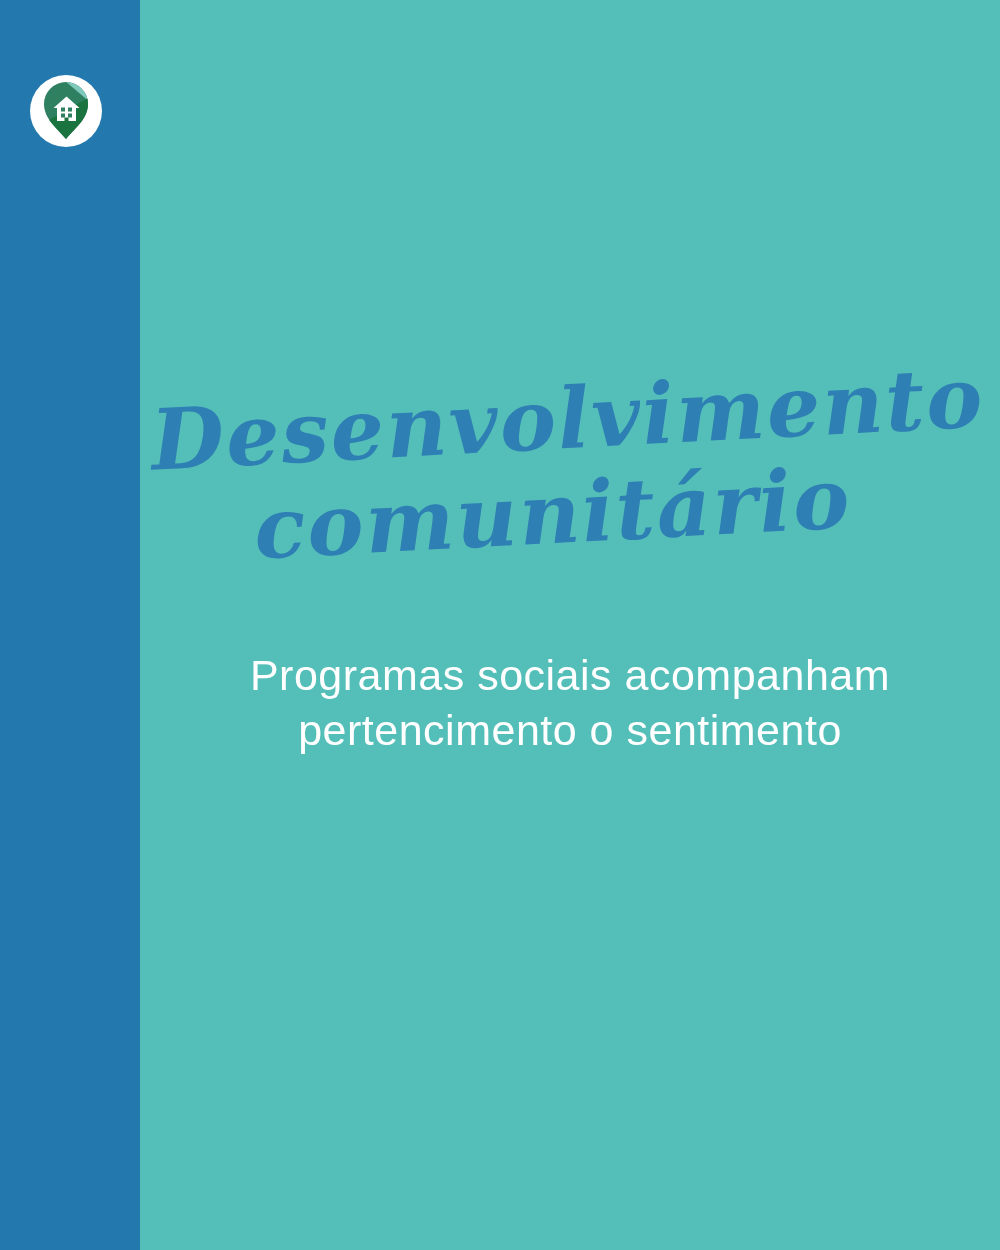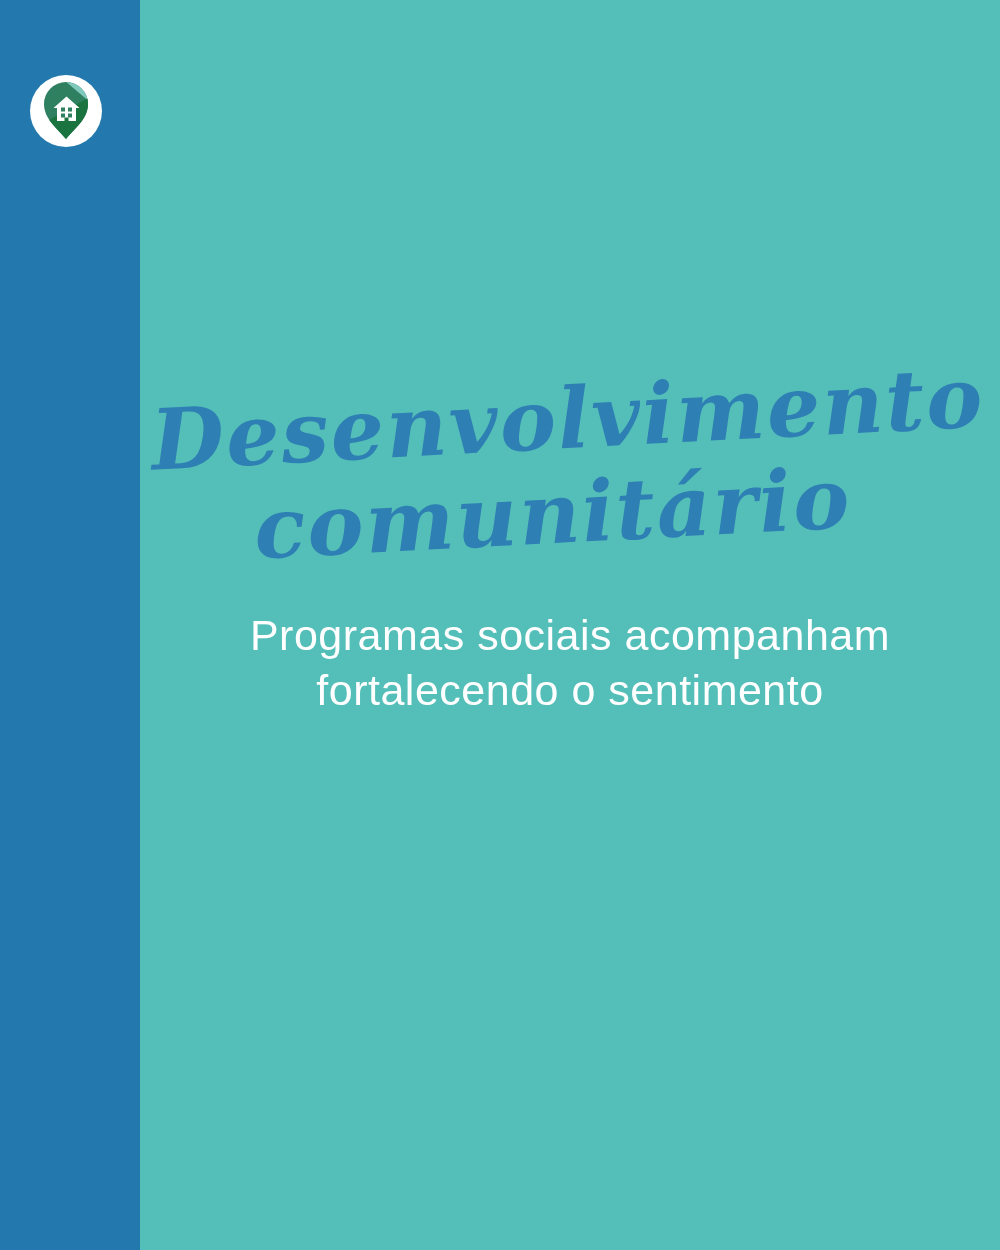--- a/index.html
+++ b/index.html
@@ -60,21 +60,21 @@
   }
   .title .title-line {
     display: block;
   }
   .title .title-line:nth-child(2) {
     margin-top: -8px;
     margin-left: -40px;
   }
   .body-text {
     position: absolute;
-    top: 608px;
+    top: 648px;
     left: 0;
     width: 100%;
     margin: 0;
     text-align: center;
     color: #ffffff;
     font-family: "Liberation Sans", sans-serif;
     font-weight: 400;
     font-size: 43px;
     line-height: 55px;
     letter-spacing: 0.5px;
@@ -112,18 +112,18 @@
 
   <main class="content">
 
     <h1 class="title">
       <span class="title-line">Desenvolvimento</span>
       <span class="title-line">comunitário</span>
     </h1>
 
     <p class="body-text">
       <span class="body-line">Programas sociais acompanham</span>
-      <span class="body-line">fortalecendo o sentimento</span>
+      <span class="body-line">pertencimento o sentimento</span>
     </p>
 
   </main>
 
 </div>
 
 </body></html>

